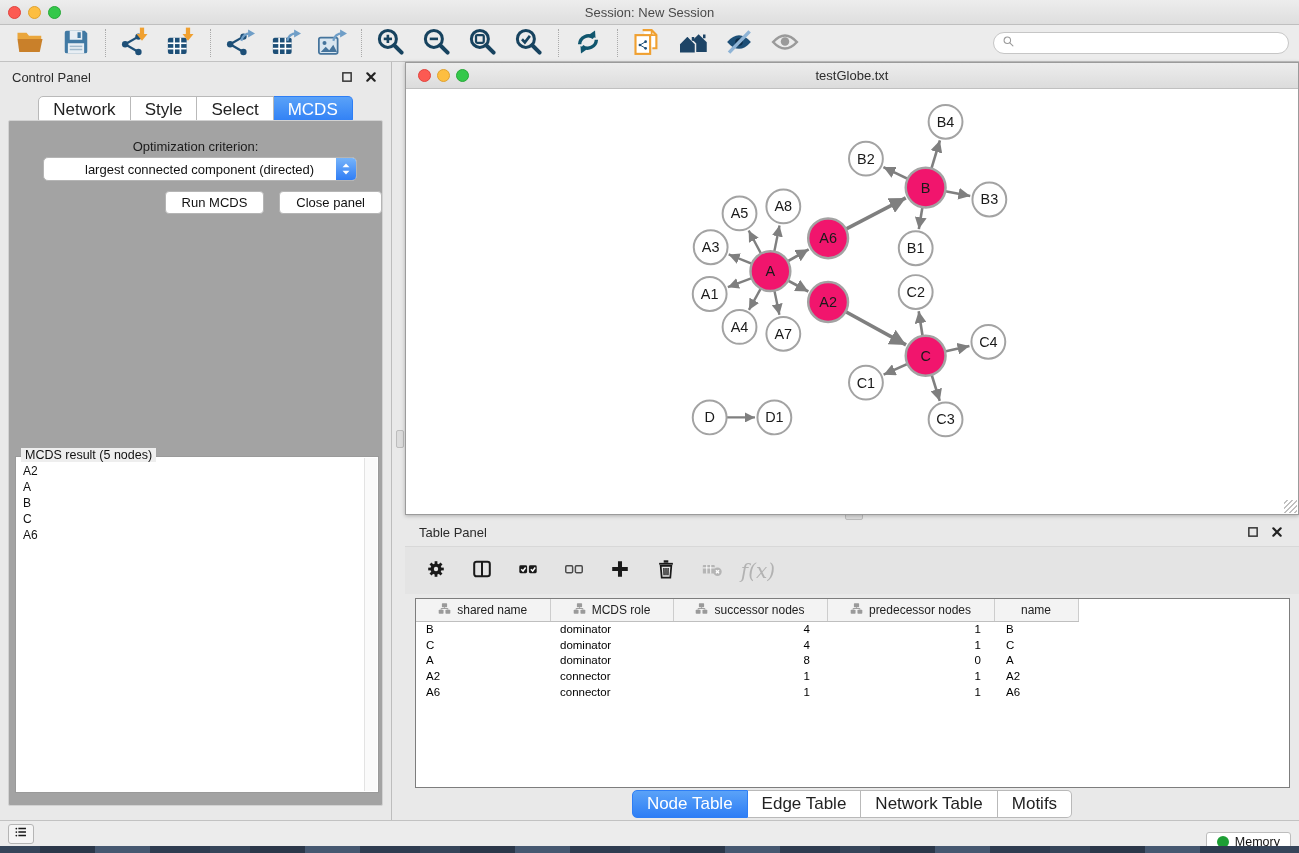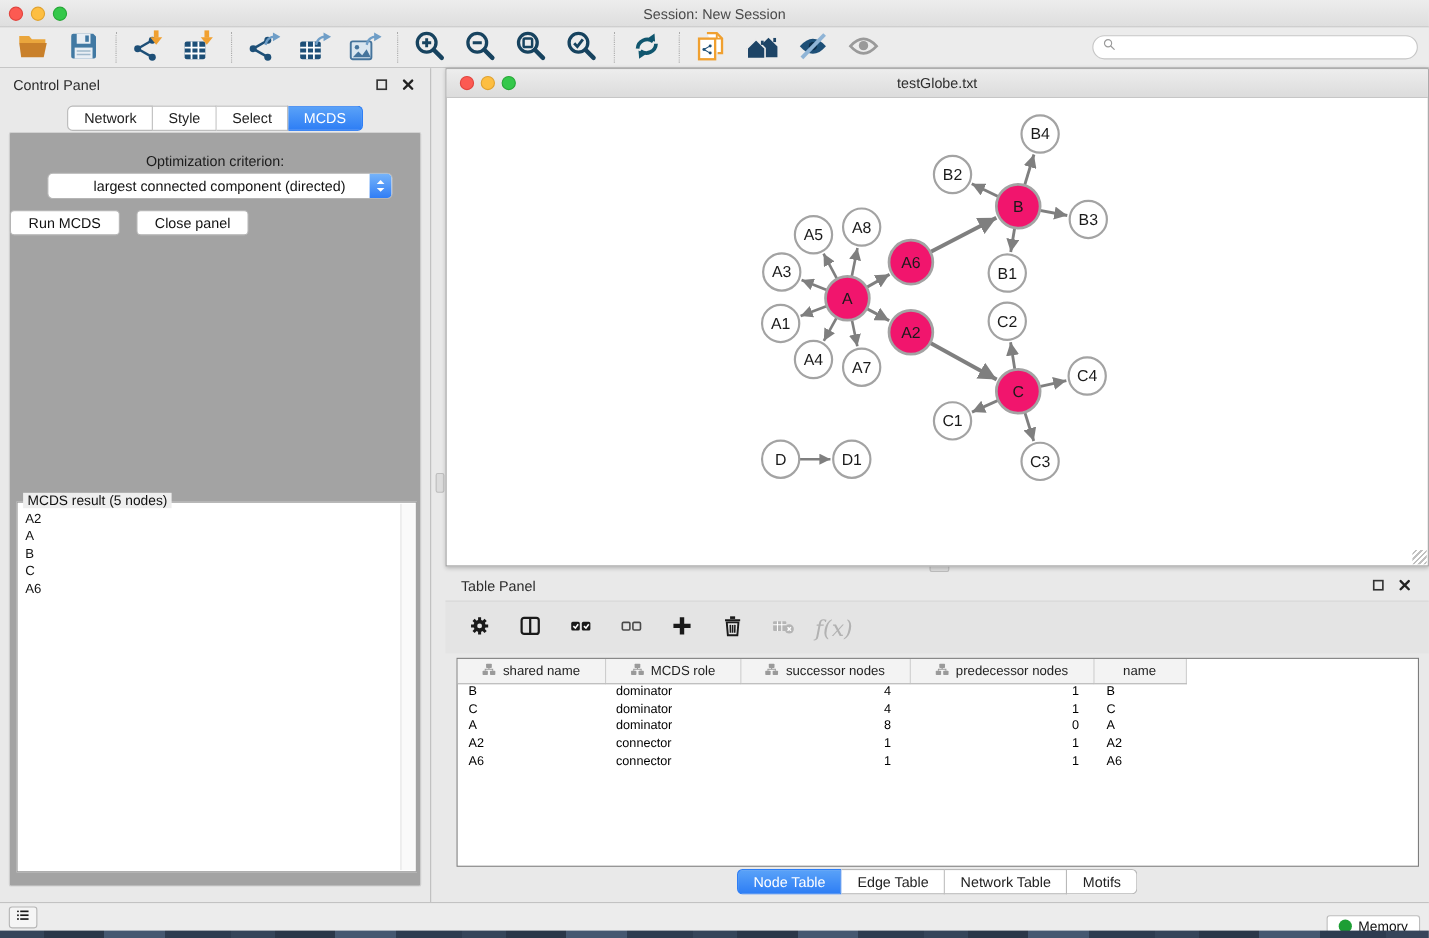--- a/index.html
+++ b/index.html
@@ -38,37 +38,37 @@
   
   .control-panel { position:absolute; left:0; top:0; width:392px; bottom:0;
     background:#e9e9e9; border-right:1px solid #bdbdbd; }
   .panel-header { height:30px; display:flex; align-items:center; padding:0 12px;
     font-size:13px; color:#2b2b2b; }
   .panel-header .spacer { flex:1; }
   .ph-btn { width:16px; height:16px; display:flex; align-items:center; justify-content:center;
     background:none; border:none; padding:0; margin-left:8px; }
   .ph-btn svg { width:12px; height:12px; }
   .segbar { display:flex; justify-content:center; }
-  .seg { font-size:13px; padding:3px 14px; background:#fff; border:1px solid #b9b9b9;
+  .seg { font-size:17px; padding:3px 14px; background:#fff; border:1px solid #b9b9b9;
     border-left:none; color:#222; cursor:default; }
   .seg:first-child { border-left:1px solid #b9b9b9; border-radius:5px 0 0 5px; }
   .seg:last-child { border-radius:0 5px 5px 0; }
   .seg.sel { background:linear-gradient(#5aa2f8,#2e7ef5); color:#fff; border-color:#2e7ef5;text-align:right; }
 
   .cp-box { position:absolute; left:8px; right:8px; top:58px; bottom:14px;
     background:#a3a3a3; border:1px solid #d2d2d2; border-radius:2px; }
   .opt-label { text-align:center; margin-top:18px; font-size:13px; color:#1c1c1c; }
   .dropdown { position:absolute; left:34px; width:314px; top:36px; height:24px; background:#fff;
     border:1px solid #b5b5b5; border-radius:5px; display:flex; align-items:center; overflow:hidden; }
   .dropdown-text { flex:1; font-size:13px; padding-left:9px; color:#111; white-space:nowrap;margin-left:32px; }
   .stepper { width:20px; height:24px; background:linear-gradient(#79b6fa,#2d7bf5);
     display:flex; align-items:center; justify-content:center; flex:none; }
   .stepper svg { width:12px; height:16px; }
   .btn-row { position:absolute; top:70px; left:0; right:0; display:flex;
-    justify-content:flex-start; gap:15px; }
+    justify-content:flex-end; gap:15px; }
   .push-btn { background:#fff; border:1px solid #b5b5b5; border-radius:4px; font-size:13px;
     padding:3px 16px; color:#111; cursor:default; }
 
   .fieldset { position:absolute; left:6px; right:3px; top:335px; bottom:12px;
     border:1px solid #9a9a9a; background:#fff; }
   .fieldset-legend { position:absolute; top:-9px; left:5px; background:#eee;
     padding:0 4px; font-size:12.5px; color:#111; }
   .list-items { position:absolute; inset:6px 15px 2px 2px; overflow:hidden; }
   .li { font-size:12px; padding:0 0 0 5px; color:#111; line-height:16px; }
   .scroll-track { position:absolute; top:1px; bottom:1px; right:1px; width:13px;

